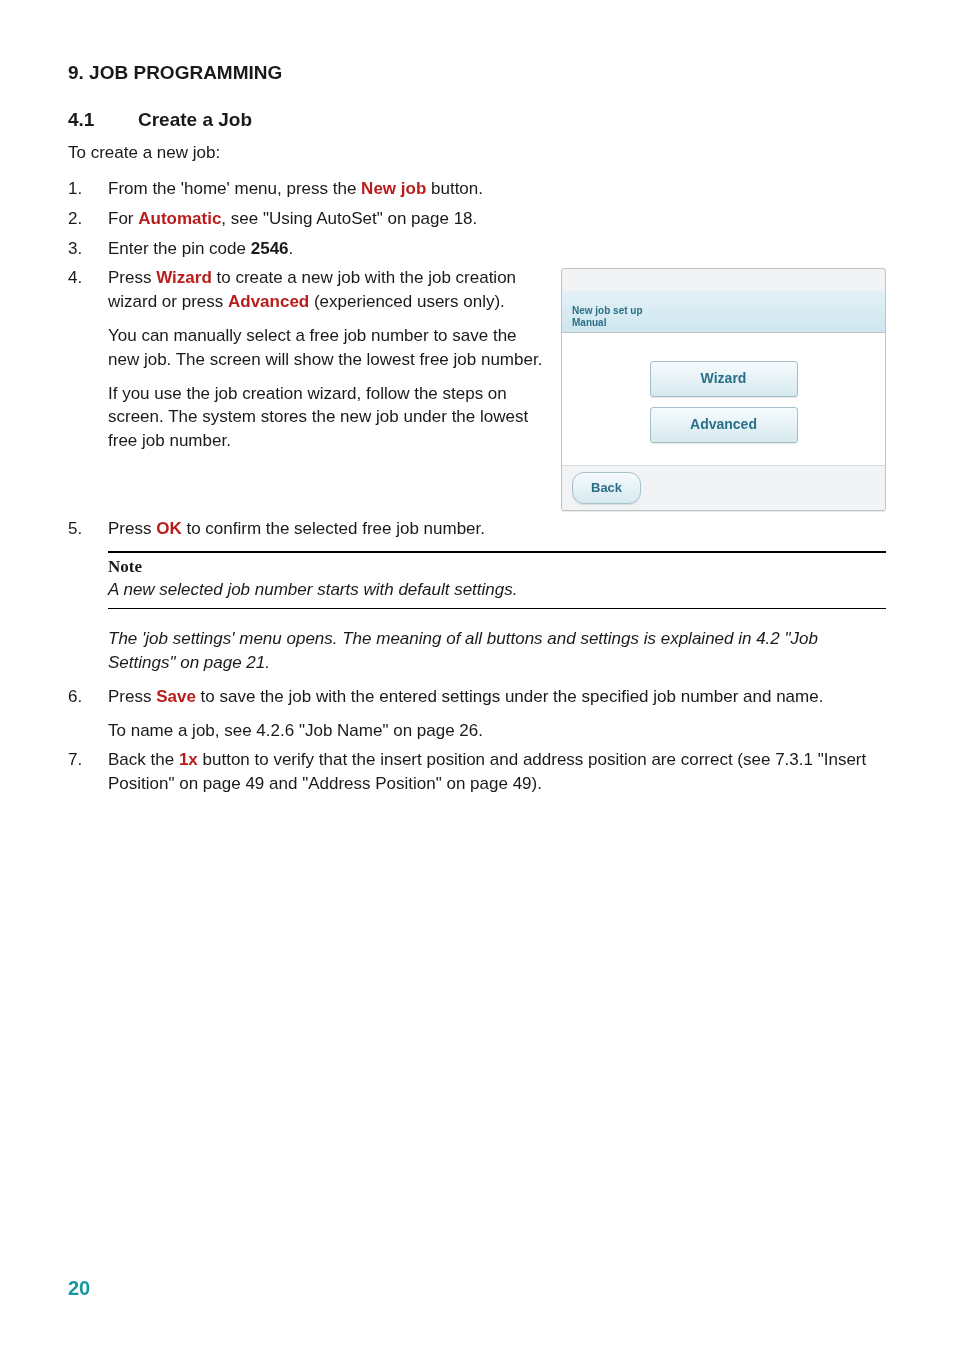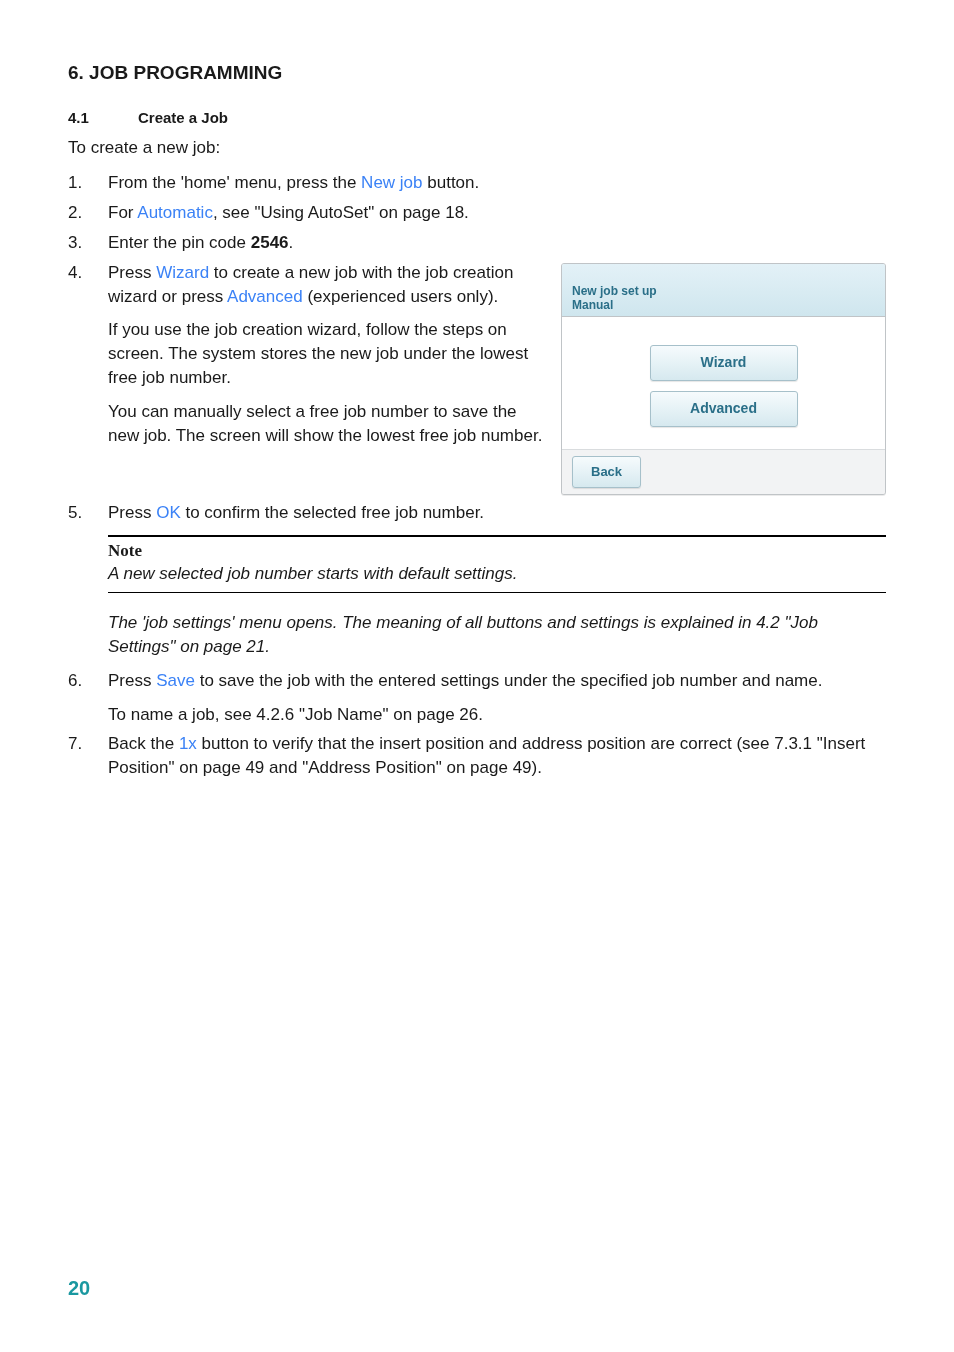--- a/index.html
+++ b/index.html
@@ -17,21 +17,21 @@
   }
   .page {
     padding: 60px 68px 40px 68px;
   }
   h1 {
     font-size: 19px;
     font-weight: bold;
     margin: 0 0 20px 0;
   }
   h2 {
-    font-size: 15px;
+    font-size: 19px;
     font-weight: bold;
     margin: 6px 0 0 0;
   }
   .h2-num { display: inline-block; width: 70px; }
   .intro { margin: 8px 0 12px 0; }
   ol.steps {
     list-style: none;
     padding: 0;
     margin: 0;
   }
@@ -41,21 +41,21 @@
     margin: 6px 0;
   }
   ol.steps > li > .num {
     flex: 0 0 40px;
   }
   ol.steps > li > .body {
     flex: 1;
   }
   ol.steps > li > .body p { margin: 0 0 10px 0; }
   ol.steps > li > .body p:last-child { margin-bottom: 0; }
-  .hl { color: #3b82f6; font-weight: normal; }
+  .hl { color: #b91c1c; font-weight: bold; }
   .bold { font-weight: bold; }
   .step4-wrap {
     display: flex;
     align-items: flex-start;
     gap: 14px;
   }
   .step4-text { flex: 1; }
   .step4-text p { margin: 0 0 16px 0; }
   .screenshot {
     flex: 0 0 325px;
@@ -63,25 +63,26 @@
     border-radius: 3px;
     overflow: hidden;
     background: #f2f3f4;
     box-shadow: 0 1px 0 rgba(0,0,0,0.08);
     margin-top: 2px;
     font-family: "Trebuchet MS", sans-serif;
   }
   .scr-header {
     background: linear-gradient(#e3f1f7, #cfe6ee);
     color: #2a6f88;
-    font-size: 12px;
-    font-weight: bold;
-    padding: 21px 10px 4px 10px;
+    font-size: 10px;
+    font-weight: bold;
+    padding: 14px 10px 4px 10px;
     line-height: 1.15;
     border-bottom: 1px solid #c0c4c7;
+    margin-top: 22px;
   }
   .scr-main {
     padding: 28px 10px 22px 10px;
     background: #fff;
     display: flex;
     flex-direction: column;
     align-items: center;
     gap: 10px;
   }
   .scr-btn {
@@ -101,21 +102,21 @@
     background: #f2f3f4;
     border-top: 1px solid #d9dcde;
     padding: 6px 10px;
   }
   .scr-back {
     display: inline-block;
     text-align: center;
     color: #2a6f88;
     background: linear-gradient(#f6fbfd, #d6e9ef);
     border: 1px solid #a6c0ca;
-    border-radius: 3px;
+    border-radius: 12px;
     font-size: 13px;
     font-weight: bold;
     padding: 6px 18px;
     box-shadow: 0 1px 1px rgba(0,0,0,0.1);
   }
   .note-block {
     margin: 10px 0 0 40px;
     border-top: 2px solid #000;
     border-bottom: 1px solid #000;
     padding: 2px 0 6px 0;
@@ -130,21 +131,21 @@
     left: 68px;
     color: #1a98a0;
     font-weight: bold;
     font-size: 20px;
   }
 </style>
 </head>
 <body>
 
 <div class="page">
-  <h1>6.   JOB PROGRAMMING</h1>
+  <h1>9.   JOB PROGRAMMING</h1>
 
   <h2>
     <span class="h2-num">4.1</span><span>Create a Job</span>
   </h2>
 
   <p class="intro">To create a new job:</p>
 
   <ol class="steps">
     <li>
       <div class="num">1.</div>
@@ -174,22 +175,22 @@
     </li>
 
     <li>
       <div class="num">4.</div>
       <div class="body">
         <div class="step4-wrap">
           <div class="step4-text">
             <p>
               <span>Press </span><span class="hl">Wizard</span><span> to create a new job with the job creation wizard or press </span><span class="hl">Advanced</span><span> (experienced users only).</span>
             </p>
+            <p>You can manually select a free job number to save the new job. The screen will show the lowest free job number.</p>
             <p>If you use the job creation wizard, follow the steps on screen. The system stores the new job under the lowest free job number.</p>
-            <p>You can manually select a free job number to save the new job. The screen will show the lowest free job number.</p>
           </div>
 
           <div class="screenshot">
             <div class="scr-header">
               <div>New job set up</div>
               <div>Manual</div>
             </div>
             <div class="scr-main">
               <div class="scr-btn">Wizard</div>
               <div class="scr-btn">Advanced</div>

